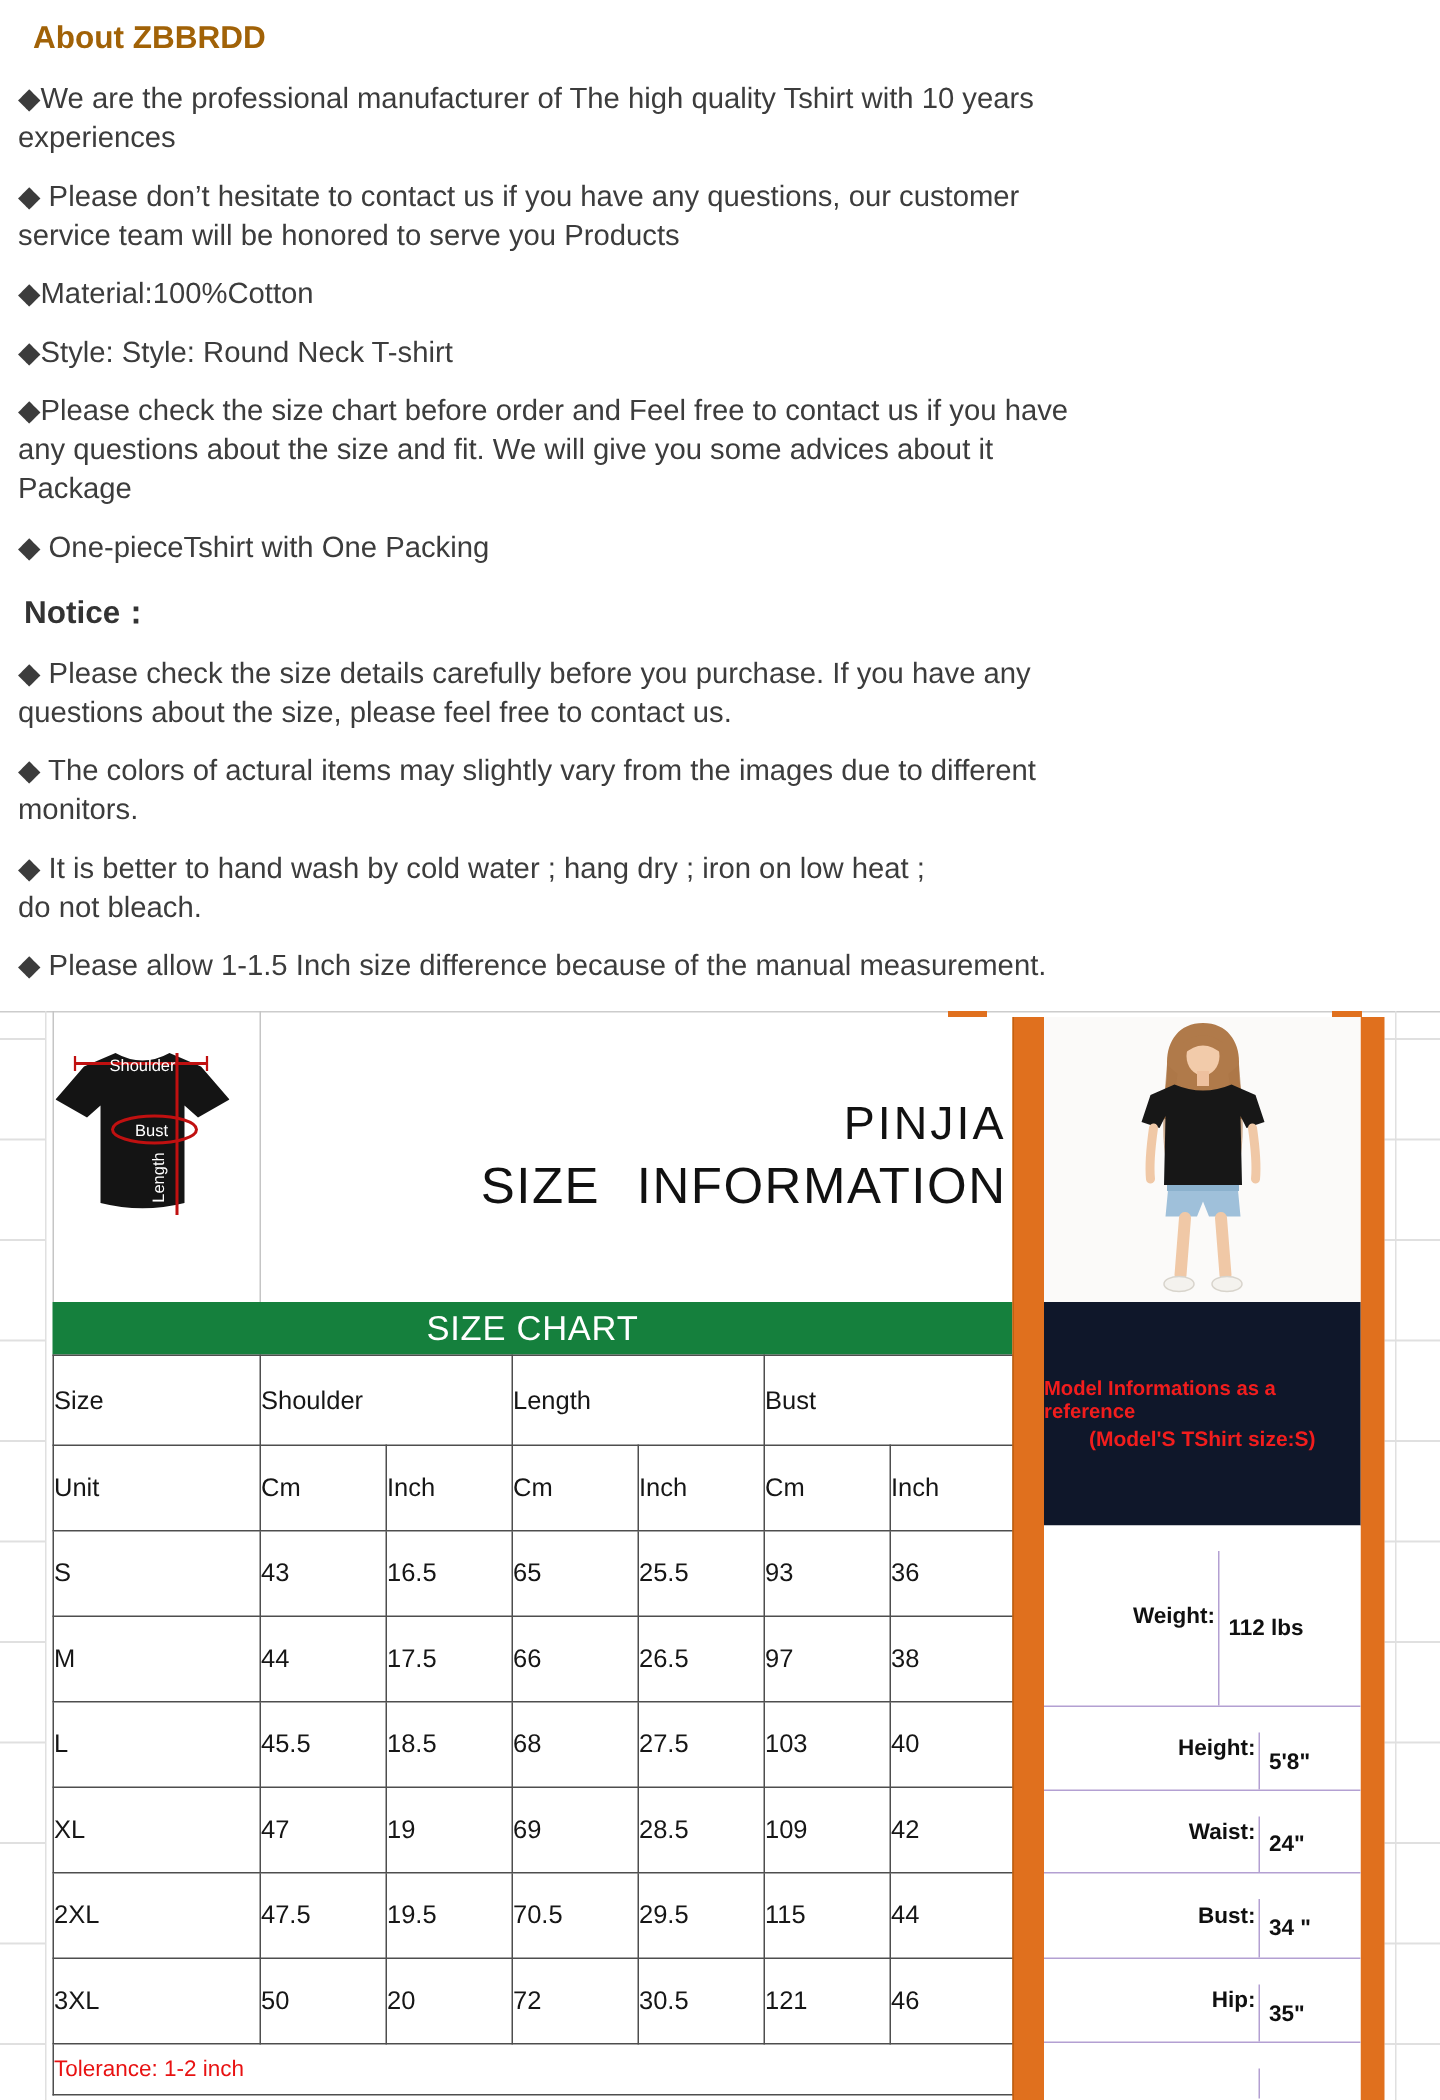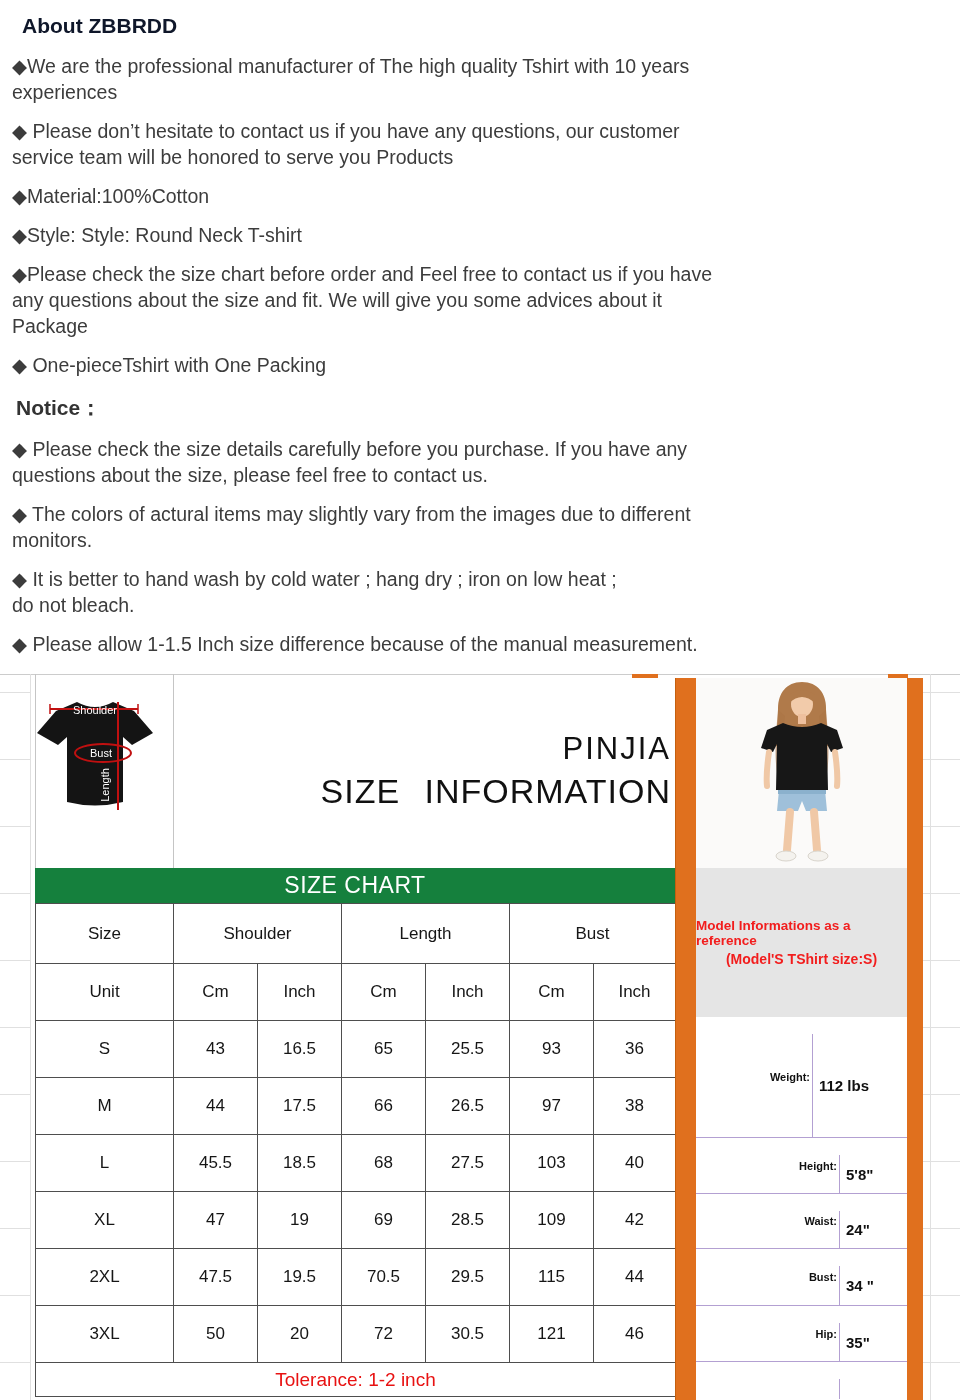--- a/index.html
+++ b/index.html
@@ -10,21 +10,21 @@
     --grid-faint:#e0e0e0;
     --ink:#3c3c3c;
   }
   *{box-sizing:border-box;margin:0;padding:0;}
   html,body{background:#ffffff;}
   body{font-family:"Liberation Sans",sans-serif;}
   .page{position:relative;width:960px;height:1400px;background:#fff;overflow:hidden;}
 
   
   .about{position:absolute;left:0;top:0;width:960px;padding:14px 14px 0 12px;color:var(--ink);}
-  .about h1{font-size:21px;font-weight:bold;margin:0 0 15px 10px;color:#0f172a;}
+  .about h1{font-size:21px;font-weight:bold;margin:0 0 15px 10px;color:#a16207;}
   .about h2{font-size:21px;font-weight:bold;margin:16px 0 14px 4px;color:#333;}
   .about p{font-size:19.5px;line-height:26px;margin:0 0 13px 0;white-space:pre-line;max-width:935px;}
 
   
   .sheet{position:absolute;left:0;top:674px;width:960px;height:726px;background:#fff;}
   .topline{position:absolute;left:0;top:0;width:960px;height:1px;background:#cccccc;}
   .m-left{position:absolute;left:0;top:0;width:31px;height:726px;border-right:1px solid var(--grid-faint);
     background-image:linear-gradient(var(--grid-faint) 1px, transparent 1px);
     background-size:100% 67px;background-position:0 18px;}
   .m-right{position:absolute;left:923px;top:0;width:37px;height:726px;
@@ -37,50 +37,50 @@
   .tee-wrap{position:absolute;left:37px;top:25px;width:116px;height:114px;}
   .title-block{position:absolute;left:173px;top:54px;width:498px;text-align:right;color:#111;}
   .title-brand{font-size:31px;line-height:42px;letter-spacing:2px;}
   .title-sub{font-size:34px;line-height:42px;letter-spacing:1px;word-spacing:14px;}
 
   .banner{position:absolute;left:35px;top:194px;width:640px;height:35px;background:#15803d;color:#ffffff;
     display:flex;align-items:center;justify-content:center;font-size:23px;letter-spacing:0.5px;}
 
   table.size{position:absolute;left:35px;top:229px;width:640px;border-collapse:collapse;table-layout:fixed;
     font-size:17px;color:#161616;}
-  table.size td,table.size th{border:1px solid var(--grid-dark);text-align:center;vertical-align:middle;
+  table.size td,table.size th{border:1px solid var(--grid-dark);text-align:left;vertical-align:middle;
     font-weight:normal;padding:0;background:#fff;}
   table.size thead tr.gh{height:60px;}
   table.size thead tr.uh{height:57px;}
   table.size tbody tr{height:57px;}
   table.size tr.tol{height:34px;}
-  table.size tr.tol td{color:#E81212;font-size:19px;}
+  table.size tr.tol td{color:#E81212;font-size:15px;}
 
   .obar{position:absolute;background:var(--orange);}
   .obar1{left:675px;top:4px;width:21px;height:722px;border-left:1px solid #c4600f;}
   .obar2{left:907px;top:4px;width:16px;height:722px;}
   .ostrip-a{left:632px;top:0;width:26px;height:4px;}
   .ostrip-b{left:888px;top:0;width:20px;height:4px;}
 
   .photo{position:absolute;left:696px;top:4px;width:211px;height:190px;background:#fbfaf9;
     display:flex;justify-content:center;align-items:flex-start;}
-  .note{position:absolute;left:696px;top:194px;width:211px;height:149px;background:#e5e5e5;
+  .note{position:absolute;left:696px;top:194px;width:211px;height:149px;background:#0f172a;
     display:flex;flex-direction:column;align-items:center;justify-content:center;gap:3px;}
   .note .n1{color:#f21d1d;font-size:13.5px;font-weight:bold;}
   .note .n2{color:#f21d1d;font-size:14px;font-weight:bold;}
 
   .stats{position:absolute;left:696px;top:343px;width:211px;height:383px;background:#fff;}
   .stat-row{display:flex;height:56px;}
   .stat-row:first-child{height:120px;}
   .stat-row:nth-child(3){height:55px;justify-content:center;}
   .stat-row:nth-child(4){height:57px;}
   .stat-row + .stat-row{border-top:1px solid var(--purple);padding-left:27px;}
   .stat-row.empty{height:38px;}
   .stat-label{width:116px;display:flex;align-items:center;justify-content:flex-end;
-    font-size:11px;font-weight:bold;color:#101010;padding-right:2px;}
+    font-size:15px;font-weight:bold;color:#101010;padding-right:2px;}
   .stat-value{flex:1;border-left:1px solid var(--purple);display:flex;align-items:center;
     font-size:15px;font-weight:bold;color:#101010;padding-left:6px;white-space:nowrap;margin-top:17px;}
 </style>
 </head>
 <body>
 
 <div class="page">
 
   <div class="about">
     <h1>About ZBBRDD</h1>

